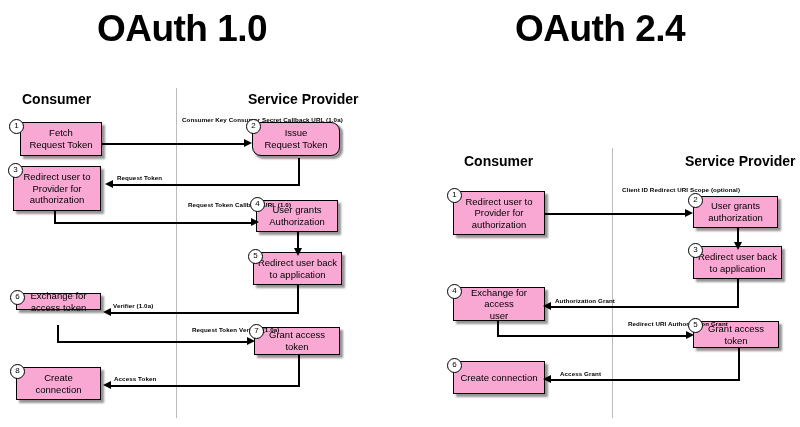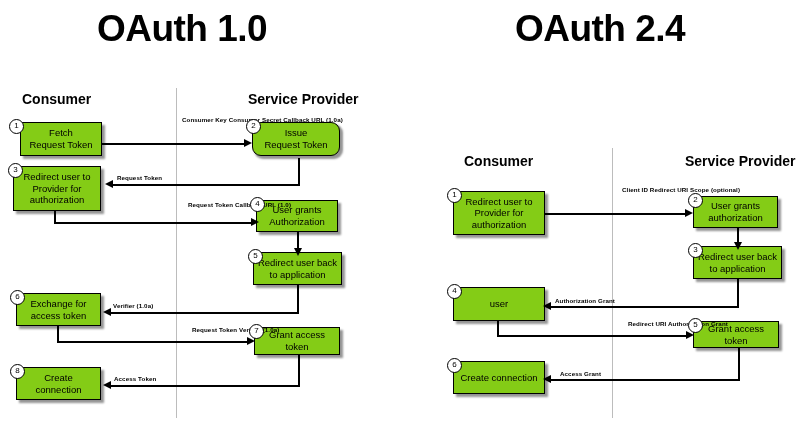--- a/index.html
+++ b/index.html
@@ -47,21 +47,21 @@
   .divider {
     position: absolute;
     width: 1px;
     background: #bcbcbc;
   }
 
   .node {
     position: absolute;
     box-sizing: border-box;
     border: 1.4px solid #000;
-    background: #84cc16;
+    background: #f9a8d4;
     box-shadow: 2.5px 2.5px 2px rgba(0,0,0,0.42);
     display: flex;
     align-items: center;
     justify-content: center;
     text-align: center;
     font-size: 9.5px;
     line-height: 1.22;
     padding: 2px 3px;
     z-index: 3;
   }
@@ -194,21 +194,21 @@
   <div class="step-badge" style="left:250px; top:197px;">4</div>
 
   <div class="node" style="left:253px; top:252px; width:89px; height:33px;">
     <div>
       <span>Redirect user back</span>
       <span>to application</span>
     </div>
   </div>
   <div class="step-badge" style="left:248px; top:249px;">5</div>
 
-  <div class="node" style="left:16px; top:293px; width:85px; height:33px;">
+  <div class="node" style="left:16px; top:293px; width:85px; height:17px;">
     <div>
       <span>Exchange for</span>
       <span>access token</span>
     </div>
   </div>
   <div class="step-badge" style="left:10px; top:290px;">6</div>
 
   <div class="node" style="left:254px; top:327px; width:86px; height:28px;">
     <div>
       <span>Grant access token</span>
@@ -300,20 +300,21 @@
   <div class="node" style="left:293px; top:246px; width:89px; height:33px;">
     <div>
       <span>Redirect user back</span>
       <span>to application</span>
     </div>
   </div>
   <div class="step-badge" style="left:288px; top:243px;">3</div>
 
   <div class="node" style="left:53px; top:287px; width:92px; height:34px;">
     <div>
+      <span>Exchange for access</span>
       <span>user</span>
     </div>
   </div>
   <div class="step-badge" style="left:47px; top:284px;">4</div>
 
   <div class="node" style="left:293px; top:321px; width:86px; height:27px;">
     <div>
       <span>Grant access token</span>
     </div>
   </div>

